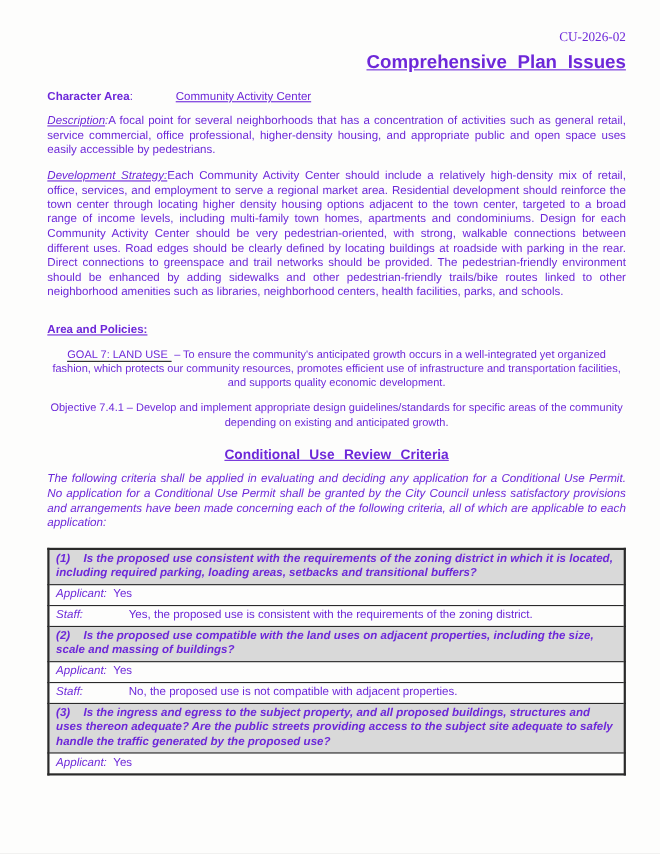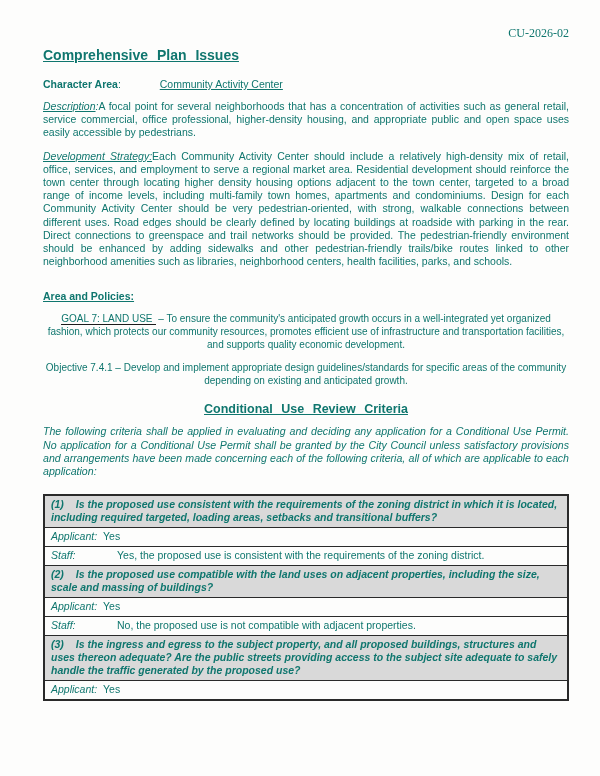--- a/index.html
+++ b/index.html
@@ -2,35 +2,35 @@
 <html><head>
 <meta charset="utf-8">
 <style>
   html, body { margin: 0; padding: 0; background: #e8e8e8; }
   .page {
     position: relative;
     width: 600px;
     height: 776px;
     margin: 0 auto;
     background: #fdfdfc;
-    color: #0f766e;
+    color: #6d28d9;
     font-family: "Liberation Sans", sans-serif;
     box-sizing: border-box;
     padding: 26px 31px 0 43px;
     overflow: hidden;
   }
   .doc-ref {
     font-family: "Liberation Serif", serif;
     font-size: 12px;
     text-align: right;
     margin: 0 0 6px 0;
   }
   .doc-title {
-    text-align: left;
-    font-size: 14px;
+    text-align: right;
+    font-size: 17px;
     font-weight: bold;
     text-decoration: underline;
     word-spacing: 5px;
     margin: 2px 0 0 0;
   }
   .char-area { margin-top: 15px; font-size: 10.5px; }
   .char-area .lbl { font-weight: bold; }
   .char-area .val { text-decoration: underline; margin-left: 36px; }
   p.body-par {
     font-size: 10.5px;
@@ -136,21 +136,21 @@
 
 
   <h2 class="section-title">Conditional Use Review Criteria</h2>
 
   <p class="intro-par">The following criteria shall be applied in evaluating and deciding any application for a Conditional Use Permit.  No application for a Conditional Use Permit shall be granted by the City Council unless satisfactory provisions and arrangements have been made concerning each of the following criteria, all of which are applicable to each application:</p>
 
   <table class="criteria">
     <tbody>
       <tr>
         <td class="q-cell">
-          <span class="q-num">(1)</span><span>Is the proposed use consistent with the requirements of the zoning district in which it is located, including required targeted, loading areas, setbacks and transitional buffers?</span>
+          <span class="q-num">(1)</span><span>Is the proposed use consistent with the requirements of the zoning district in which it is located, including required parking, loading areas, setbacks and transitional buffers?</span>
         </td>
       </tr>
       <tr>
         <td>
           <span class="row-lbl app">Applicant:</span><span>Yes</span>
         </td>
       </tr>
       <tr>
         <td>
           <span class="row-lbl stf">Staff:</span><span>Yes, the proposed use is consistent with the requirements of the zoning district.</span>

